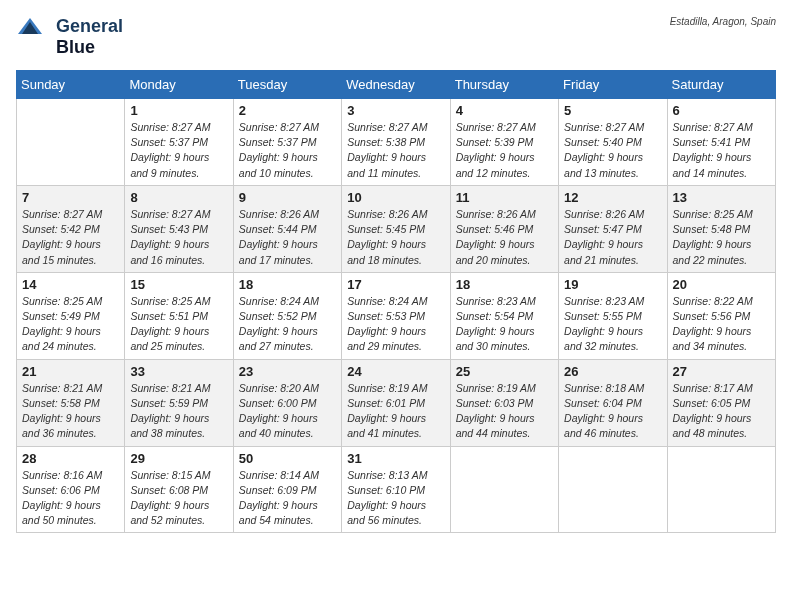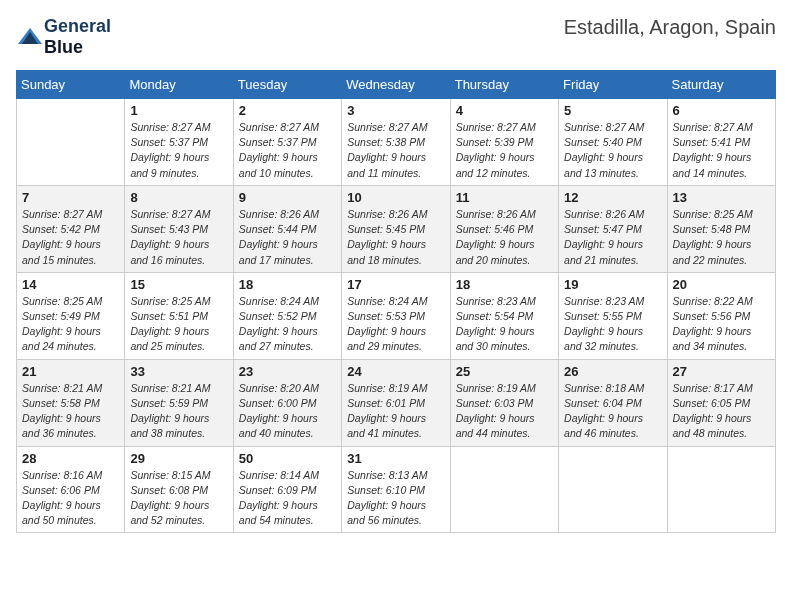--- a/index.html
+++ b/index.html
@@ -11,38 +11,38 @@
       padding: 16px;
     }
     .header {
       display: flex;
       justify-content: space-between;
       align-items: flex-start;
       margin-bottom: 12px;
     }
     .logo {
       display: flex;
-      align-items: center;
-      gap: 0;
+      gap: 12px;
     }
     .logo-icon {
       width: 28px;
       height: 22px;
     }
     .title-block {
       text-align: right;
     }
     .month-title {
       font-size: 32px;
       font-weight: normal;
       color: #1a3a5c;
     }
     .location-title {
-      font-size: 20px;
+      font-size: 10px;
       color: #444;
+      font-style: italic;
     }
     .calendar {
       width: 100%;
       border-collapse: collapse;
       font-size: 11px;
       padding-left: 44px;
     }
     .calendar th {
       background: #2a6db5;
       color: #fff;

